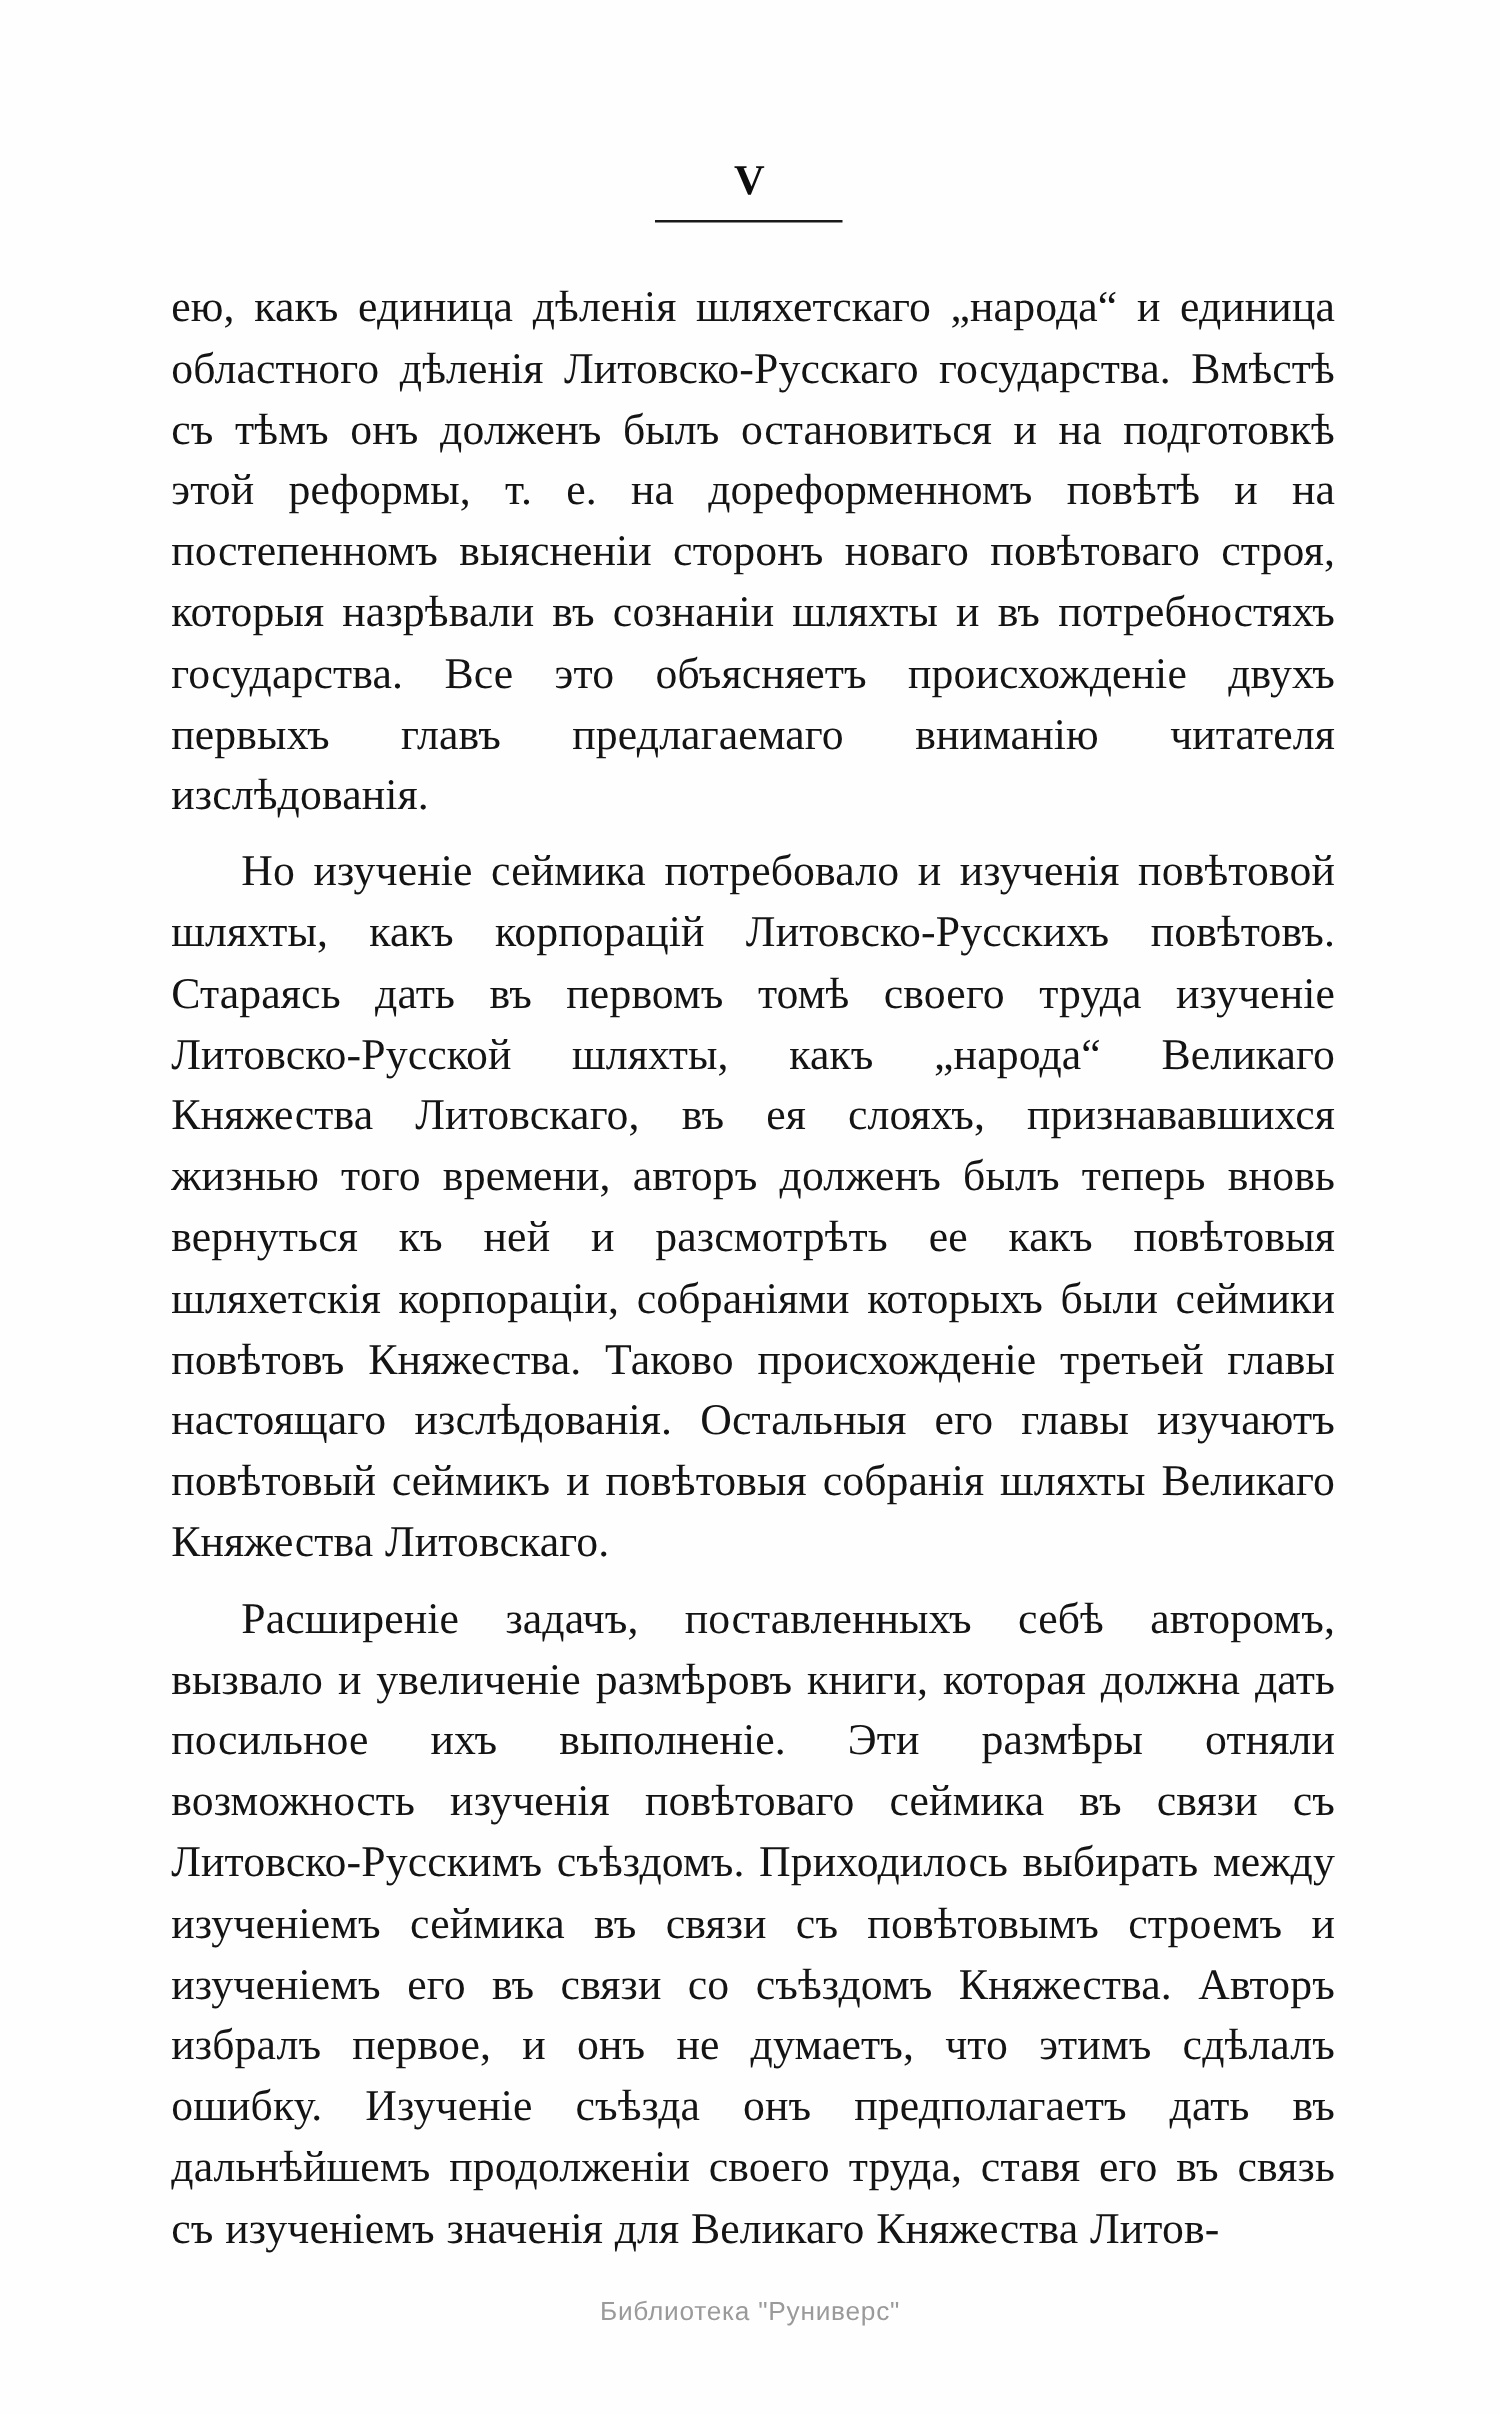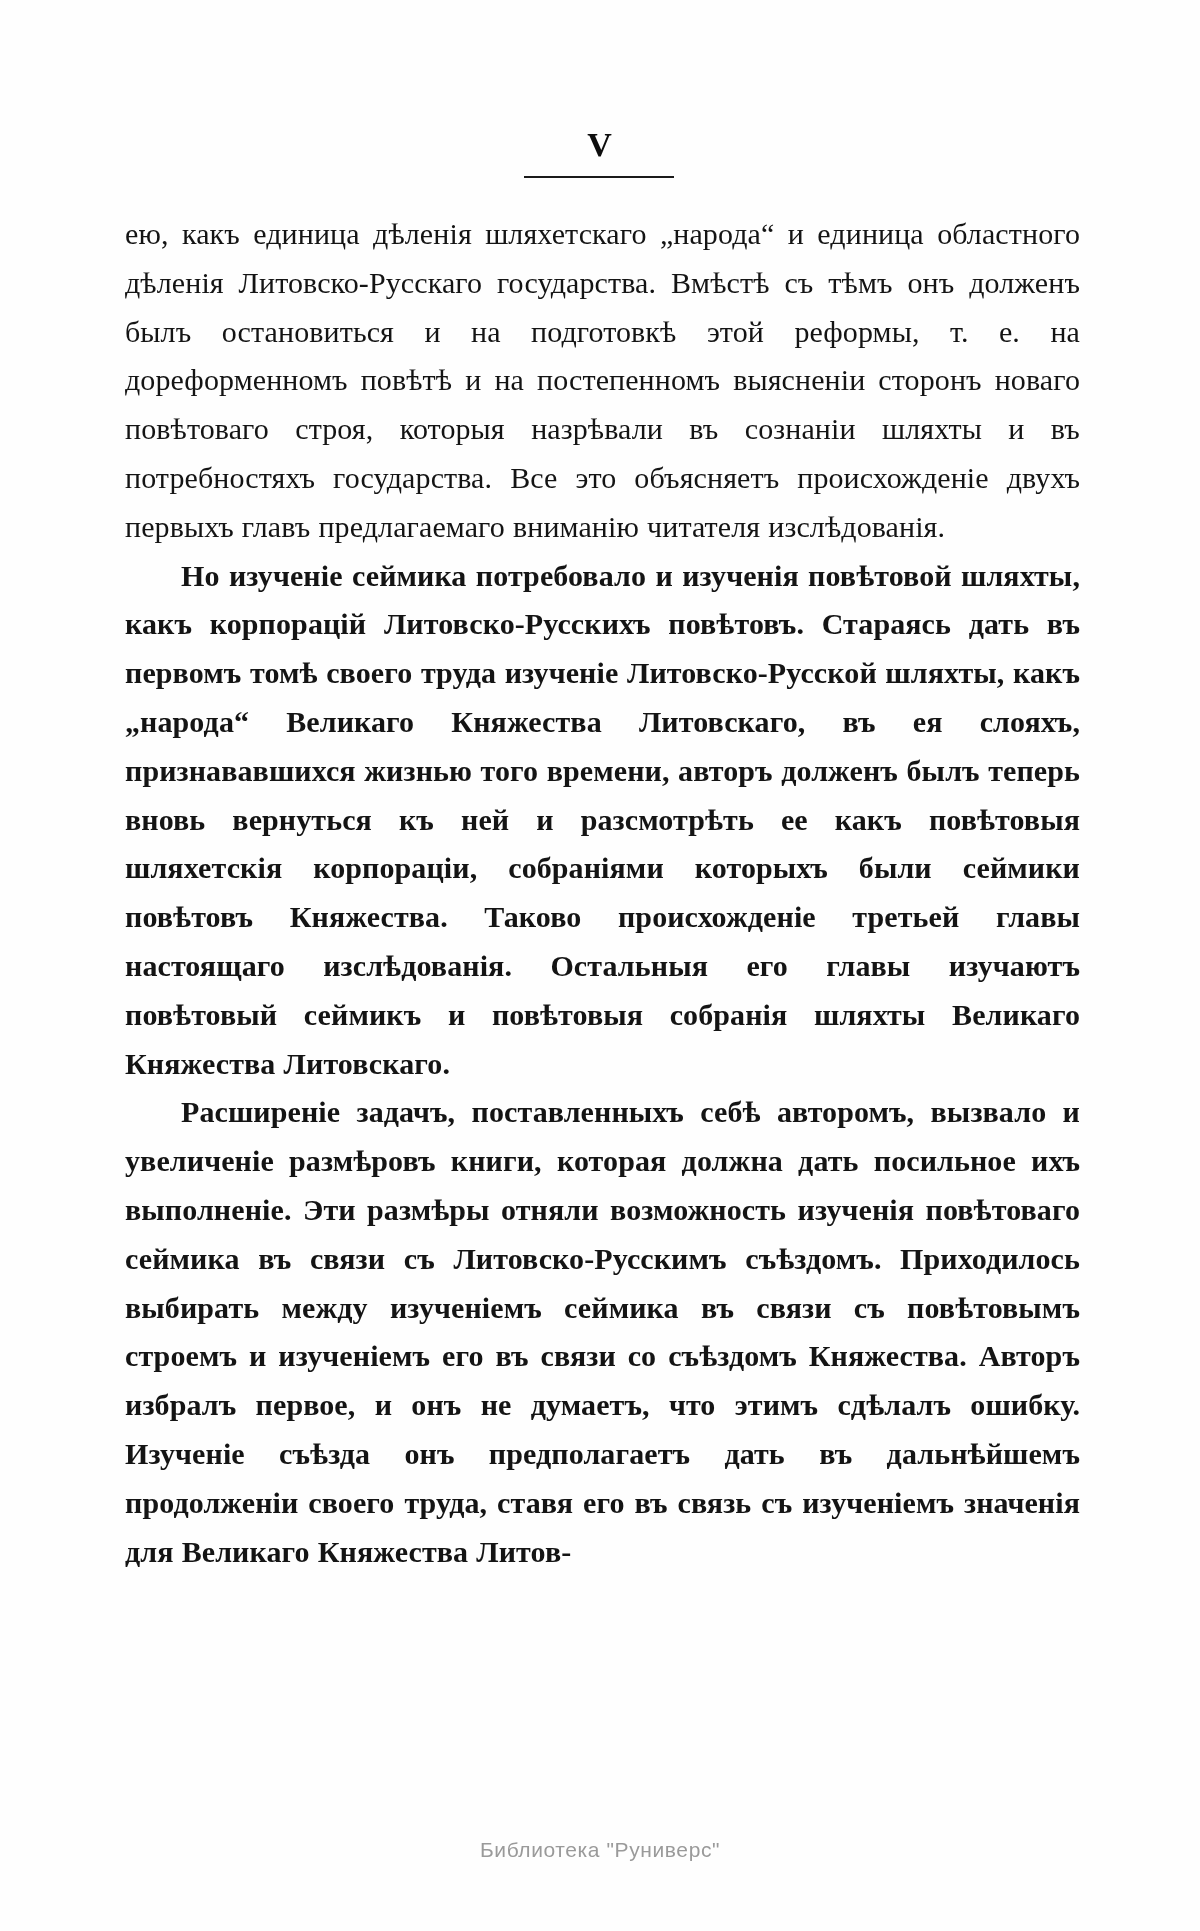--- a/index.html
+++ b/index.html
@@ -46,35 +46,34 @@
     height: 2px;
     background: #1a1a1a;
   }
   .text-body {
     position: absolute;
     top: 210px;
     left: 125px;
     width: 955px;
   }
   p.para {
-    margin: 0;
-    font-size: 30px;
+    margin: 12px;
+    font-size: 35px;
     line-height: 48.8px;
     text-align: justify;
     text-justify: inter-word;
     color: #141414;
     letter-spacing: 0.1px;
     word-spacing: 0.5px;
   }
   p.para.indent {
     text-indent: 56px;
   }
   p.para + p.para {
     margin-top: 0;
-    font-weight: bold;
   }
   
   .watermark {
     position: absolute;
     left: 0;
     top: 1838px;
     width: 1200px;
     text-align: center;
     font-family: "Liberation Sans", sans-serif;
     font-size: 21px;

